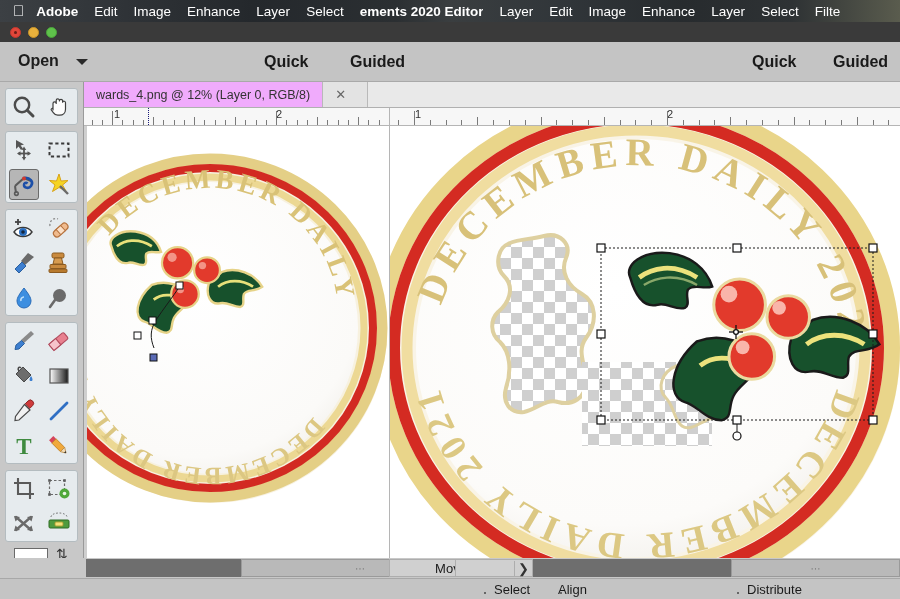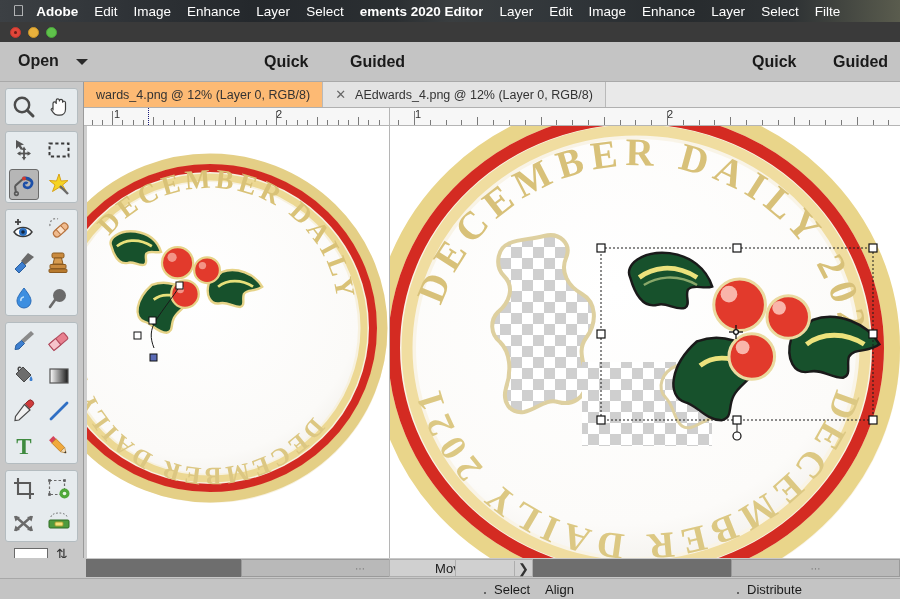--- a/index.html
+++ b/index.html
@@ -93,21 +93,21 @@
   .tabbar {
     position: absolute; left: 84px; top: 82px; width: 816px; height: 26px;
     background: #e9e9e9; border-bottom: 1px solid #b0b0b0;
     display: flex; align-items: stretch; overflow: hidden;
   }
   .tab {
     display: flex; align-items: center; font-size: 12.5px; color: #333;
     padding: 0 12px; border-right: 1px solid #b9b9b9;
     background: #e3e3e3; white-space: nowrap;
   }
-  .tab.first { background: #fdba74; }
+  .tab.first { background: #f0abfc; }
   .tab.active { background: #f4f4f4; }
   .tab .close-x { margin-right: 9px; font-size: 13px; color: #666; }
   .tabfill { flex: 1; background: #e9e9e9; }
 
   
   .ruler {
     position: absolute; height: 18px; top: 108px;
     background: #f7f7f7; border-bottom: 1px solid #b5b5b5;
     overflow: hidden;
   }
@@ -404,21 +404,20 @@
       </div>
     </div>
   </div>
 
   <div class="tabbar">
     <div class="tab first">
       <span>wards_4.png @ 12% (Layer 0, RGB/8)</span>
     </div>
     <div class="tab">
       <span class="close-x">✕</span>
-      <span>AEdwards_4.png @ 12% (Layer 0, RGB/8)</span>
     </div>
     <div class="tabfill"></div>
   </div>
 
   <div class="ruler left">
     <div class="rlabel" style="left:30px">1</div>
     <div class="rlabel" style="left:192px">2</div>
   <div class="tick sm" style="left: 8px;"></div>
       <div class="tick sm" style="left: 18px;"></div>
       <div class="tick lg" style="left: 28px;"></div>
@@ -669,18 +668,18 @@
     <div class="movebar" style="left:455px; width:78px; background:#d0d0d0;">
       <span class="lbl" style="font-size:0"></span>
       <span class="arrow">❯</span>
     </div>
   </div>
 
   <div class="bottompanel">
     <div class="bp-dot" style="left:484px"></div>
     <span class="bp-item" style="left:494px">Select</span>
     <div class="bp-dot" style="left:560px"></div>
-    <span class="bp-item" style="left:545px">Align</span>
+    <span class="bp-item" style="left:558px">Align</span>
     <div class="bp-dot" style="left:737px"></div>
     <span class="bp-item" style="left:747px">Distribute</span>
   </div>
 
 </div>
 
 </body></html>

